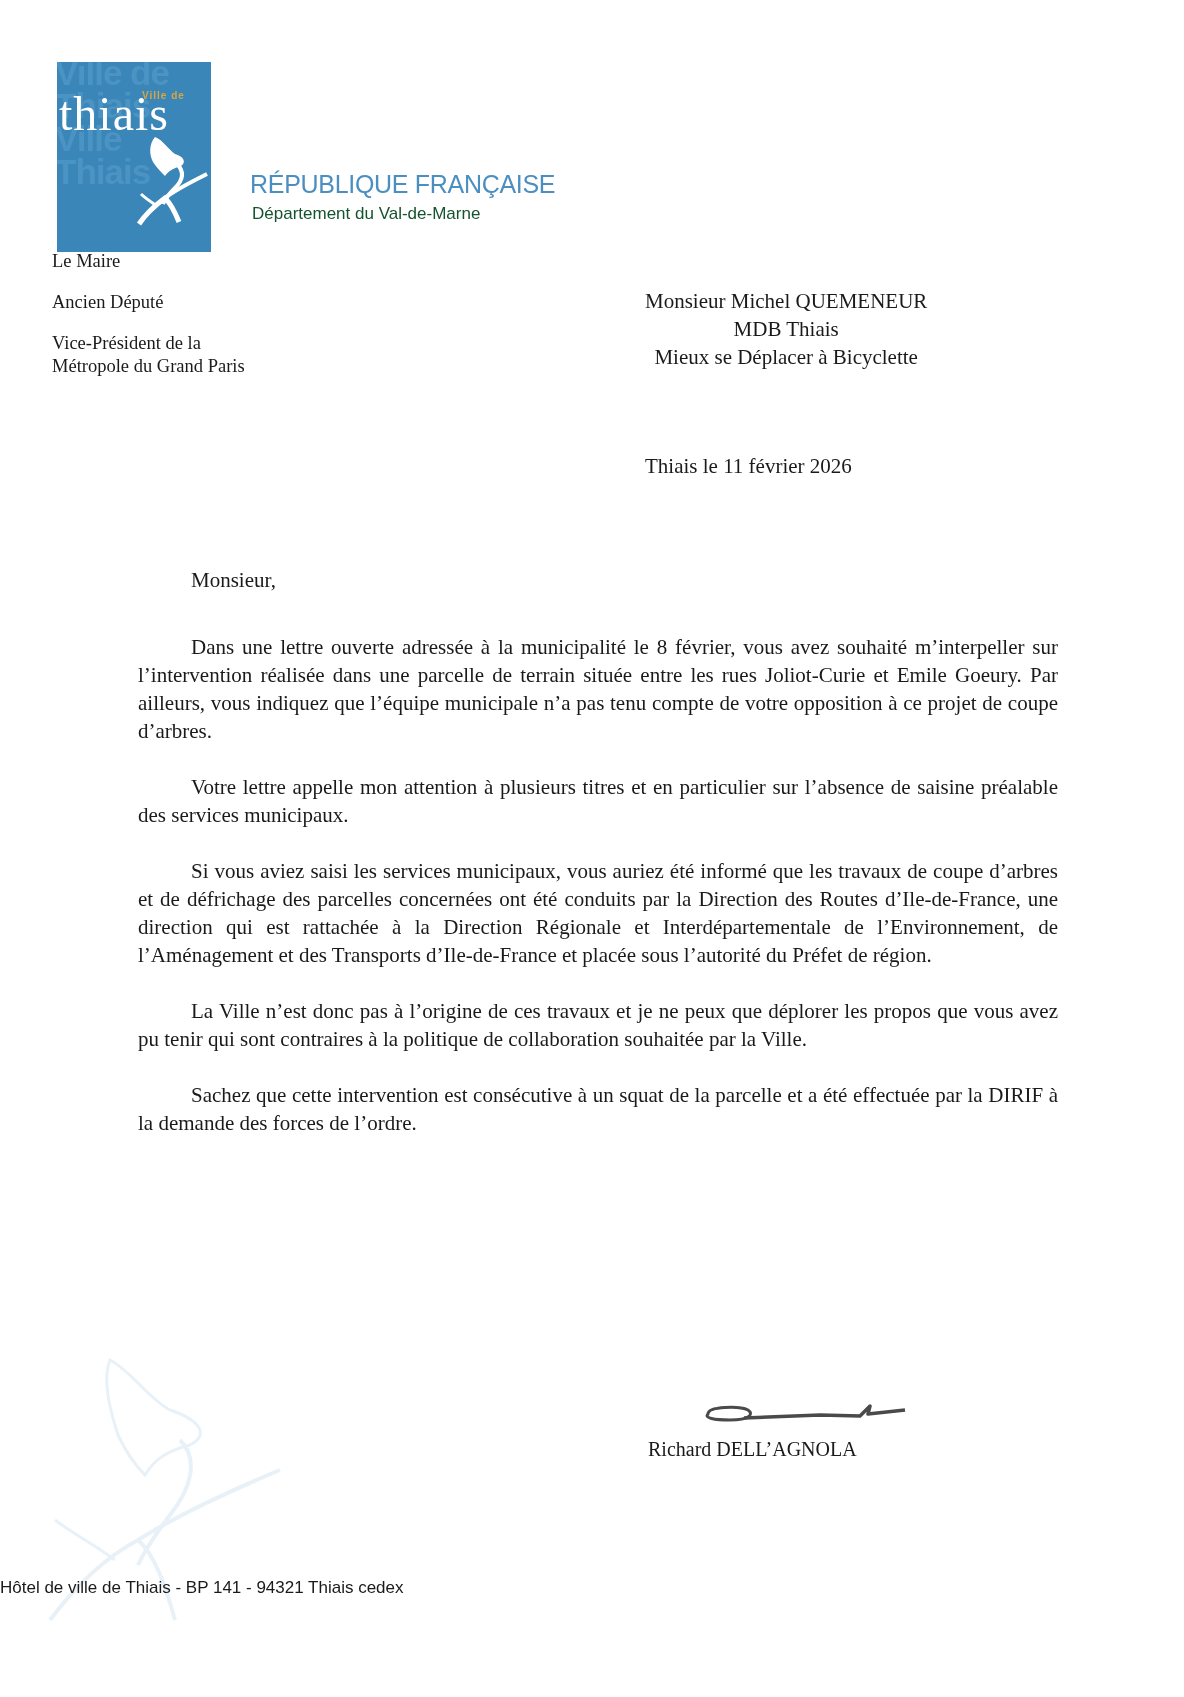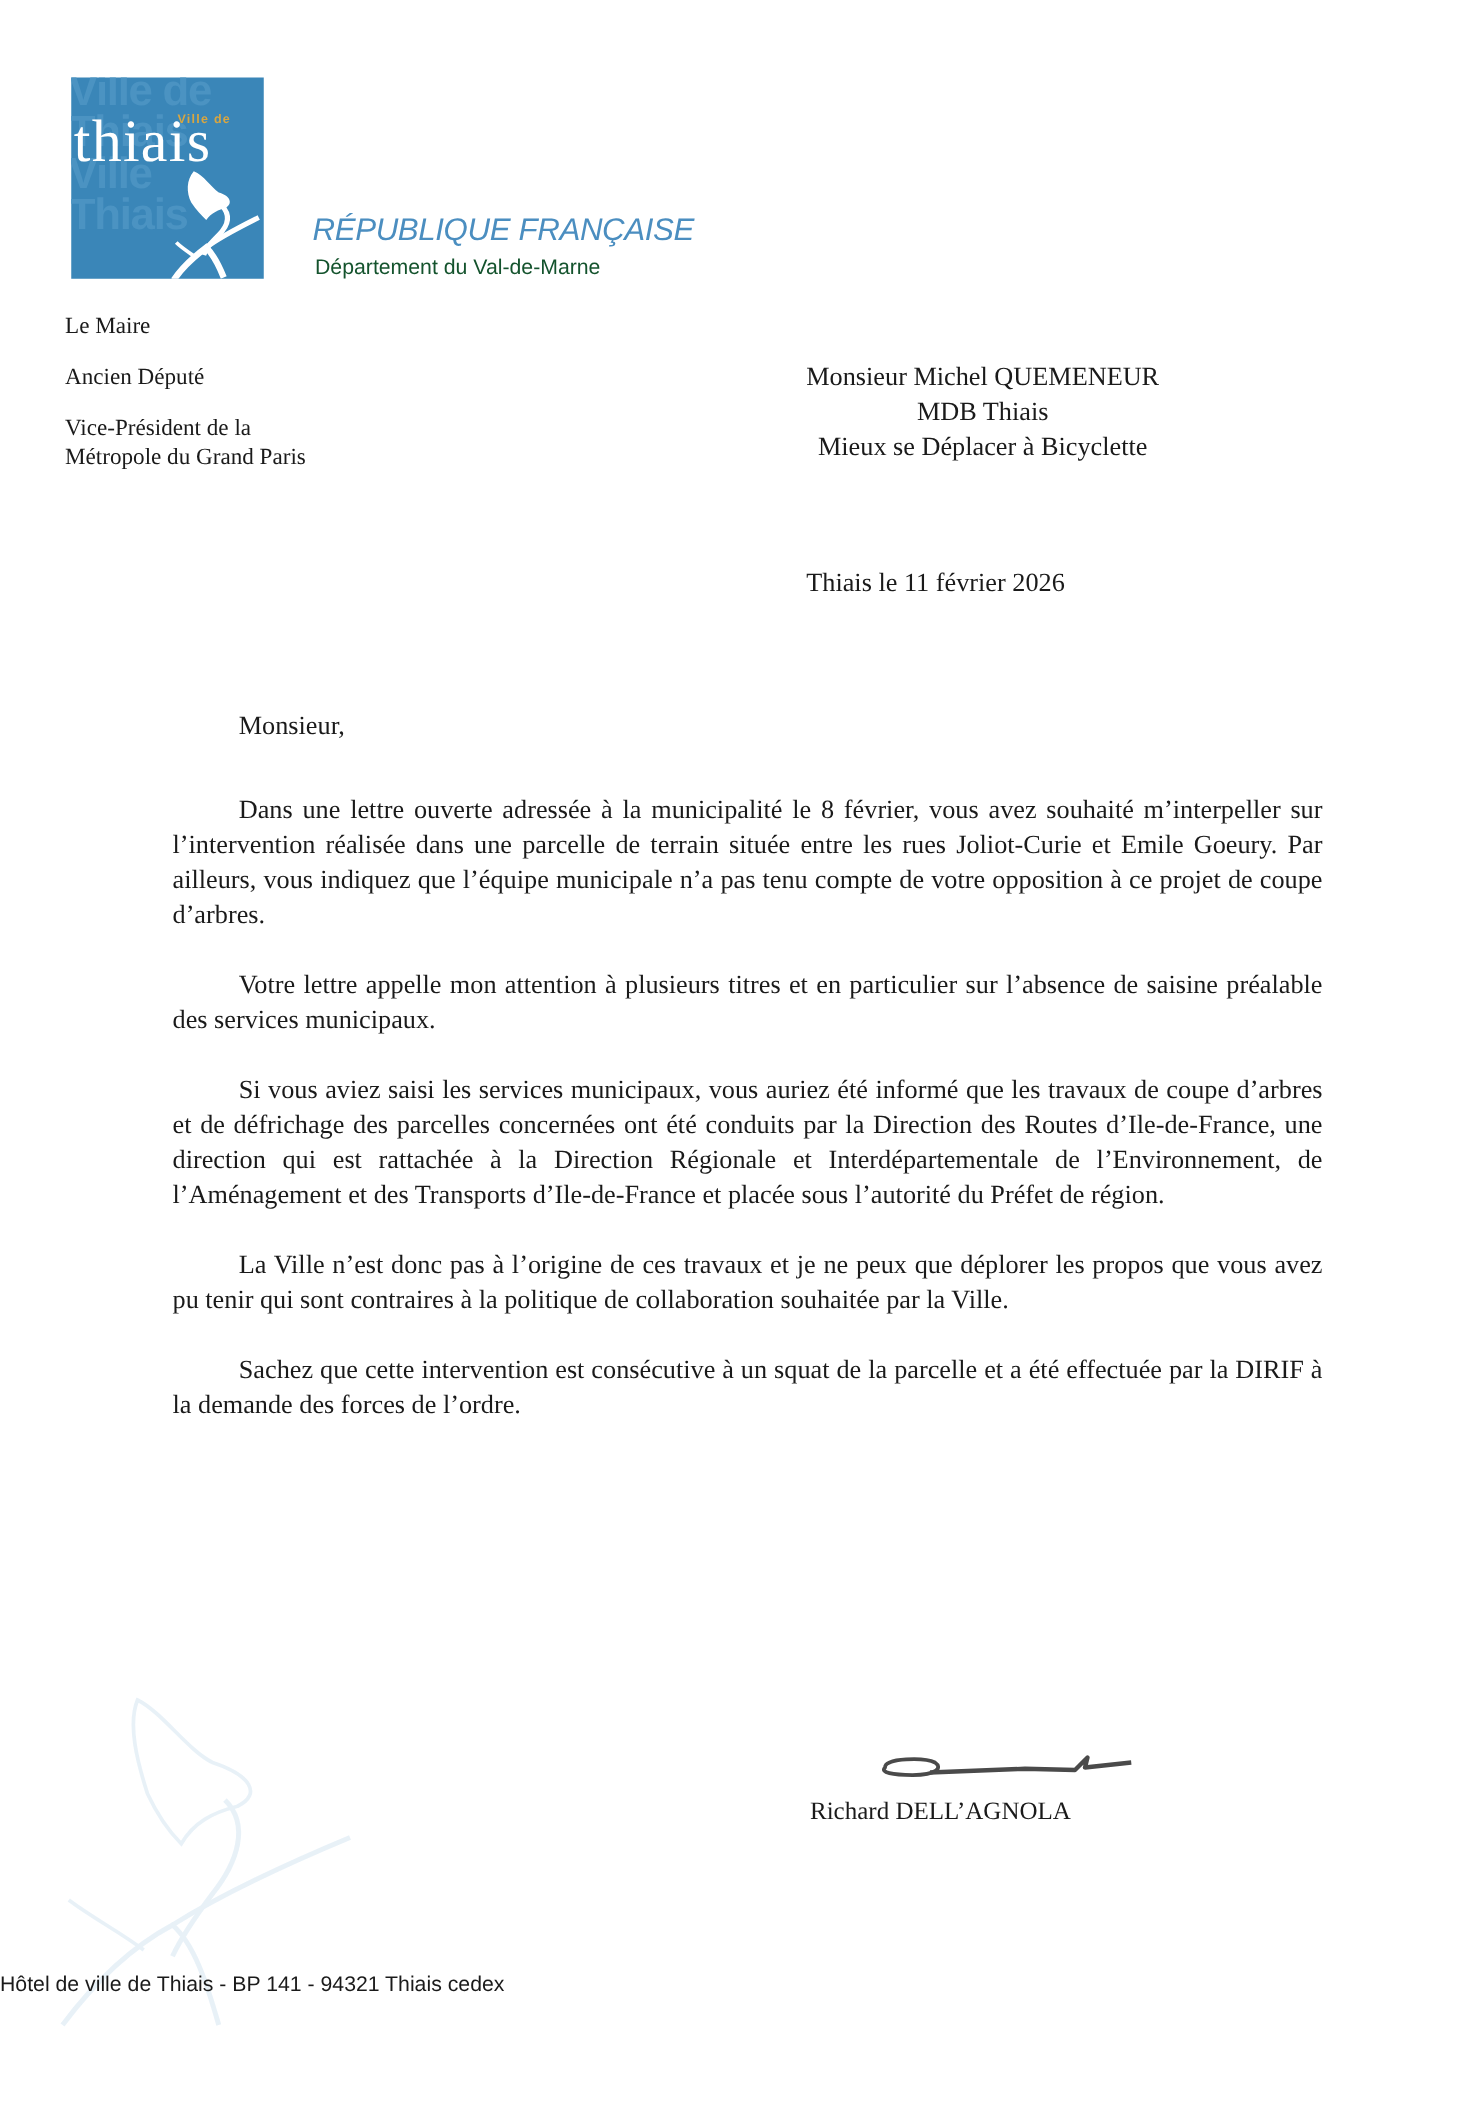--- a/index.html
+++ b/index.html
@@ -1,25 +1,25 @@
 <!DOCTYPE html>
 <html><head>
 <meta charset="utf-8">
 <style>
   html, body { margin: 0; padding: 0; background: #ffffff; }
   body { width: 1184px; height: 1697px; position: relative; overflow: hidden; font-family: "Liberation Serif", serif; color: #1a1a1a; }
 
   
-  .logo { position: absolute; left: 57px; top: 62px; width: 154px; height: 161px; background: #3a86b8; overflow: hidden; }
+  .logo { position: absolute; left: 57px; top: 62px; width: 154px; height: 190px; background: #3a86b8; overflow: hidden; }
   .logo .bg-text { position: absolute; left: -2px; top: -6px; font-family: "Liberation Sans", sans-serif; font-weight: bold; font-size: 35px; line-height: 33px; color: #4b93c2; letter-spacing: -1px; }
   .logo .ville-de { position: absolute; left: 85px; top: 28px; font-family: "Liberation Sans", sans-serif; font-weight: bold; font-size: 10px; color: #d9a640; letter-spacing: 1px; }
   .logo .name { position: absolute; left: 2px; top: 24px; font-family: "Liberation Serif", serif; font-size: 48px; color: #ffffff; letter-spacing: 1px; }
   .logo svg.lily { position: absolute; left: 78px; top: 70px; }
 
-  .rf { position: absolute; left: 250px; top: 170px; font-family: "Liberation Sans", sans-serif; font-size: 25px; color: #4b8ec0; letter-spacing: -0.3px; font-style: italic; }
+  .rf { position: absolute; left: 250px; top: 170px; font-family: "Liberation Sans", sans-serif; font-size: 25px; color: #4b8ec0; letter-spacing: -0.3px; }
   .dept { position: absolute; left: 252px; top: 204px; font-family: "Liberation Sans", sans-serif; font-size: 17px; color: #14532d; }
 
   .titles { position: absolute; left: 52px; top: 250px; font-size: 18.5px; line-height: 23px; }
   .titles div { margin-bottom: 18px; }
   .titles .two-line { margin-bottom: 0; }
 
   .recipient { position: absolute; left: 645px; top: 287px; font-size: 21px; line-height: 28px; text-align: center; }
   .date { position: absolute; left: 645px; top: 454px; font-size: 21px; }
 
   .salutation { position: absolute; left: 191px; top: 568px; font-size: 21px; }

